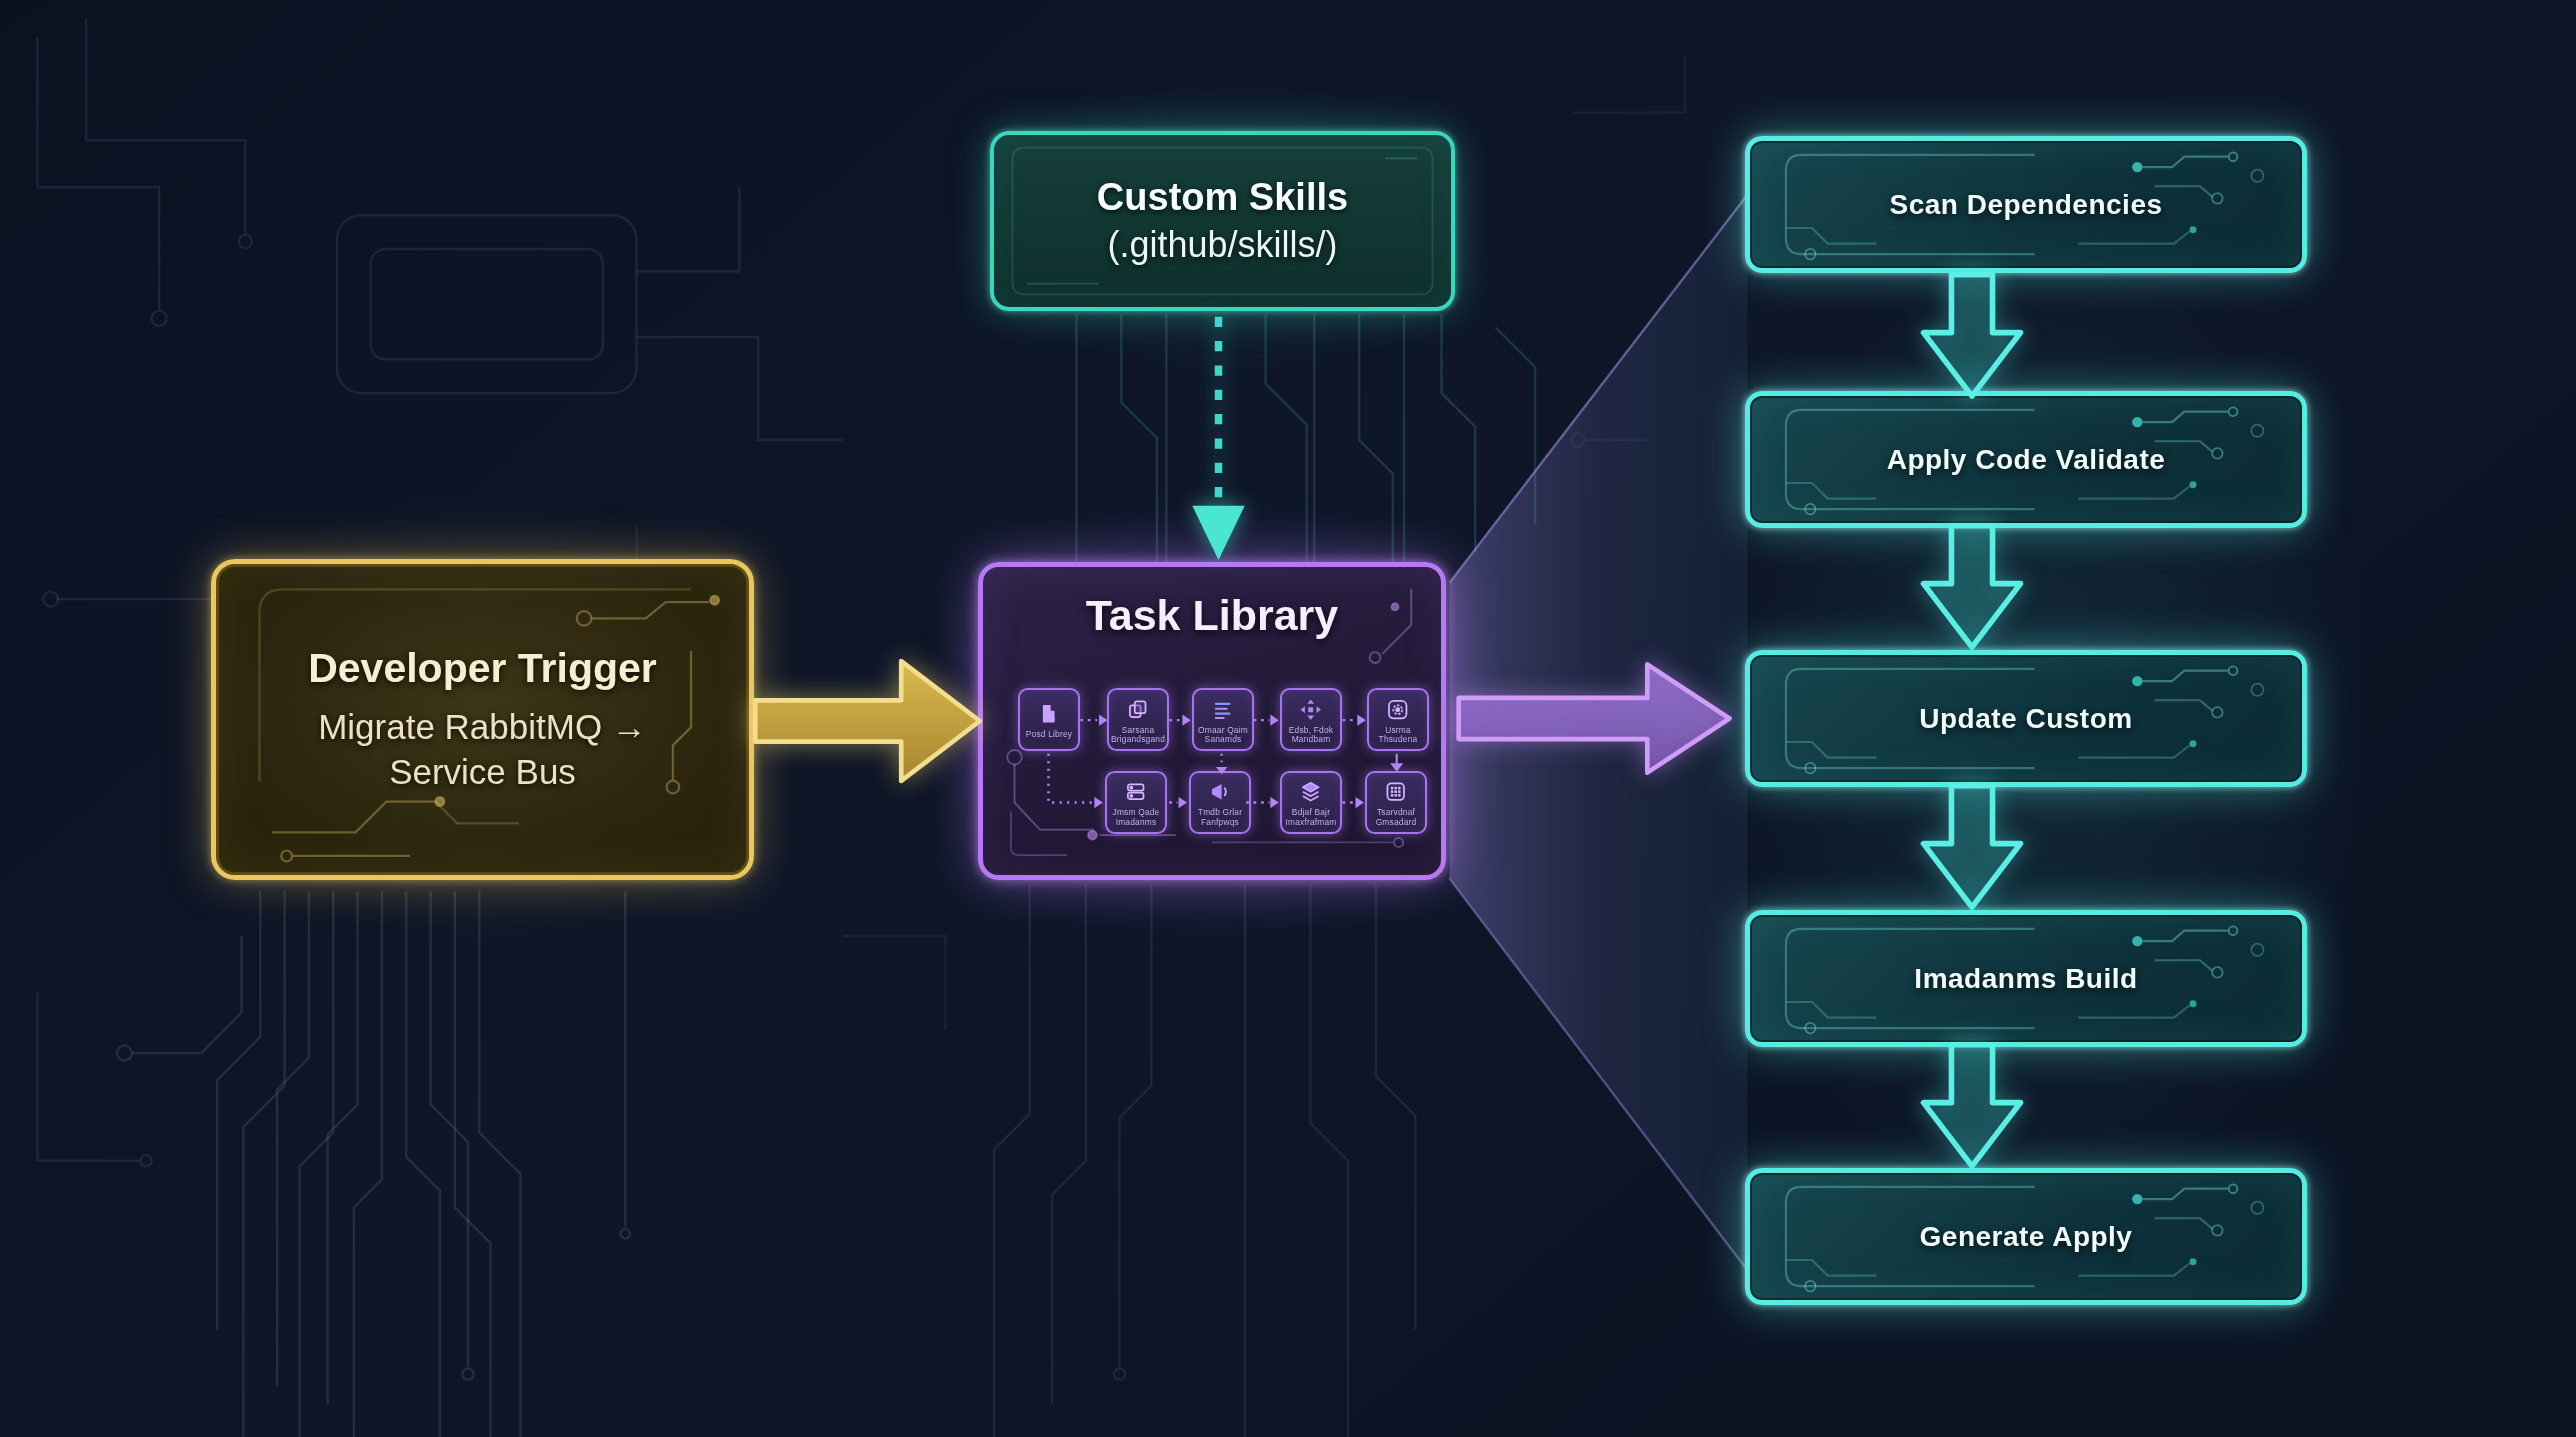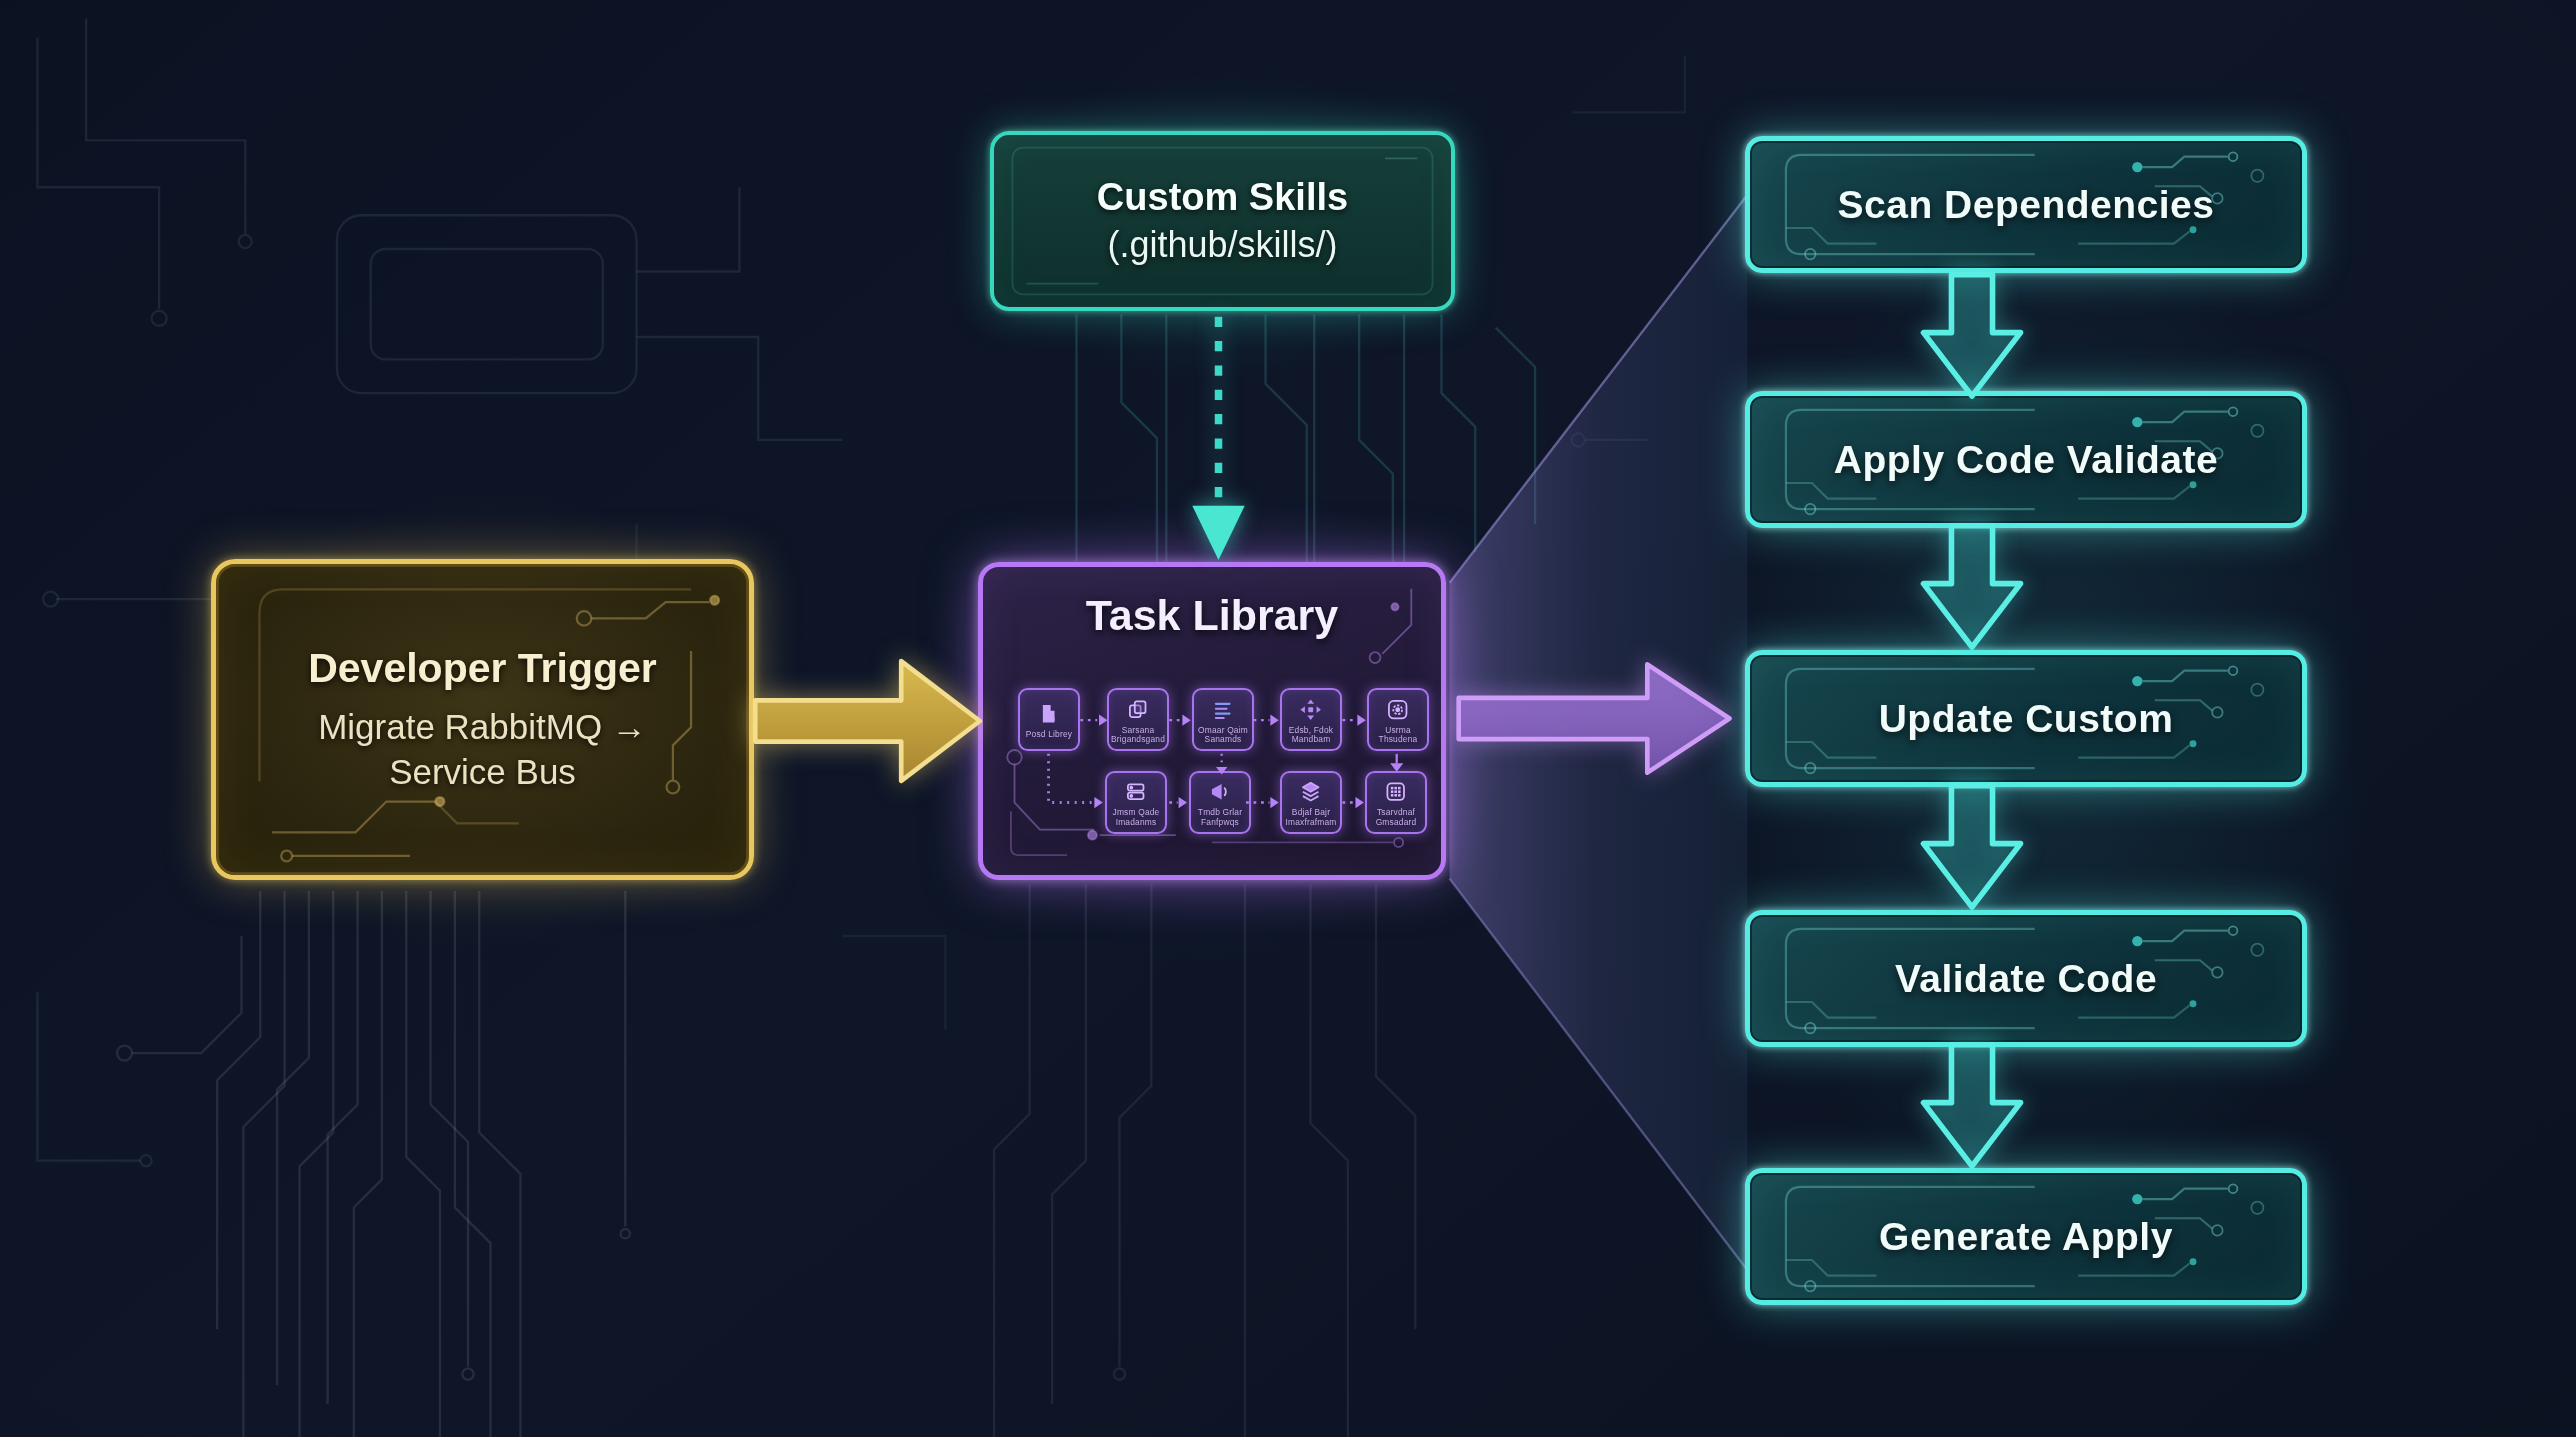--- a/index.html
+++ b/index.html
@@ -43,21 +43,21 @@
   .mini-icon{height:25px;display:flex;align-items:center;justify-content:center;}
   .mini-icon svg{width:23.4px;height:23.4px;}
   .mini-label{margin-top:3.7px;font-size:8.4px;line-height:1.12;color:#c6aee9;text-align:center;
     filter:blur(0.4px);letter-spacing:0.2px;display:block;}
   .mini-label span{display:block;}
 
   .step-box{position:absolute;left:1745px;width:562px;height:137px;border:5.6px solid #54ece3;border-radius:17px;
     background:linear-gradient(135deg,#17464e 0%,#0e333c 55%,#0b2a32 100%);
     box-shadow:0 0 43px rgba(84,236,227,.45),0 0 7.5px rgba(190,255,250,.75),inset 0 0 0 1.9px rgba(5,30,35,.7),inset 0 0 45px rgba(84,236,227,.10);
     display:flex;align-items:center;justify-content:center;}
-  .step-label{font-size:39px;font-weight:700;color:#f1fbfa;letter-spacing:0.5px;text-shadow:0 2.8px 8.4px rgba(0,0,0,.7);position:relative;z-index:2;}
+  .step-label{font-size:28px;font-weight:700;color:#f1fbfa;letter-spacing:0.5px;text-shadow:0 2.8px 8.4px rgba(0,0,0,.7);position:relative;z-index:2;}
   .deco-slot{position:absolute;inset:0;pointer-events:none;}
   .deco-slot svg{position:absolute;inset:0;width:100%;height:100%;}
 
   .down-arrow{position:absolute;left:1916px;width:112px;height:131px;
     filter:drop-shadow(0 0 11.2px rgba(80,235,225,.55));}
   #gold-arrow{left:744px;top:646px;filter:drop-shadow(0 0 13px rgba(240,210,110,.5));}
   #purple-arrow{left:1453px;top:655px;filter:drop-shadow(0 0 11.2px rgba(200,150,250,.5));}
   #dotted-arrow{left:1181px;top:313px;filter:drop-shadow(0 0 9.4px rgba(70,225,205,.55));}
   #cone{left:1442px;top:122px;pointer-events:none;}
   #bg-circuits{position:absolute;inset:0;}
@@ -417,21 +417,21 @@
     <circle cx="428" cy="30" r="6" fill="rgba(62,211,201,.8)"></circle>
     <path d="M434,30 468,30 482,18 532,18" stroke="rgba(130,240,232,.38)" stroke-width="2.5"></path>
     <circle cx="538" cy="18" r="5" stroke="rgba(130,240,232,.45)" stroke-width="2"></circle>
     <path d="M448,52 500,52 514,64" stroke="rgba(130,240,232,.3)" stroke-width="2.5"></path>
     <circle cx="520" cy="66" r="6" stroke="rgba(130,240,232,.4)" stroke-width="2"></circle>
     <path d="M360,118 470,118 488,104" stroke="rgba(130,240,232,.25)" stroke-width="2.5"></path>
     <circle cx="492" cy="102" r="4" fill="rgba(62,211,201,.7)"></circle>
     <circle cx="566" cy="40" r="7" stroke="rgba(130,240,232,.3)" stroke-width="2"></circle>
   </svg>
 </span>
-    <div class="step-label">Validate Code</div>
+    <div class="step-label">Imadanms Build</div>
   </div>
   <div class="step-box" style="top:1168px">
     <span class="deco-slot">
   <svg viewBox="0 0 600 146" fill="none">
     <path d="M310,16 H42 Q24,16 24,34 V112 Q24,130 42,130 H310" stroke="rgba(130,240,232,.32)" stroke-width="2.5"></path>
     <path d="M24,100 54,100 72,118 128,118" stroke="rgba(130,240,232,.25)" stroke-width="2.5"></path>
     <circle cx="52" cy="130" r="6" stroke="rgba(130,240,232,.4)" stroke-width="2"></circle>
     <circle cx="428" cy="30" r="6" fill="rgba(62,211,201,.8)"></circle>
     <path d="M434,30 468,30 482,18 532,18" stroke="rgba(130,240,232,.38)" stroke-width="2.5"></path>
     <circle cx="538" cy="18" r="5" stroke="rgba(130,240,232,.45)" stroke-width="2"></circle>

